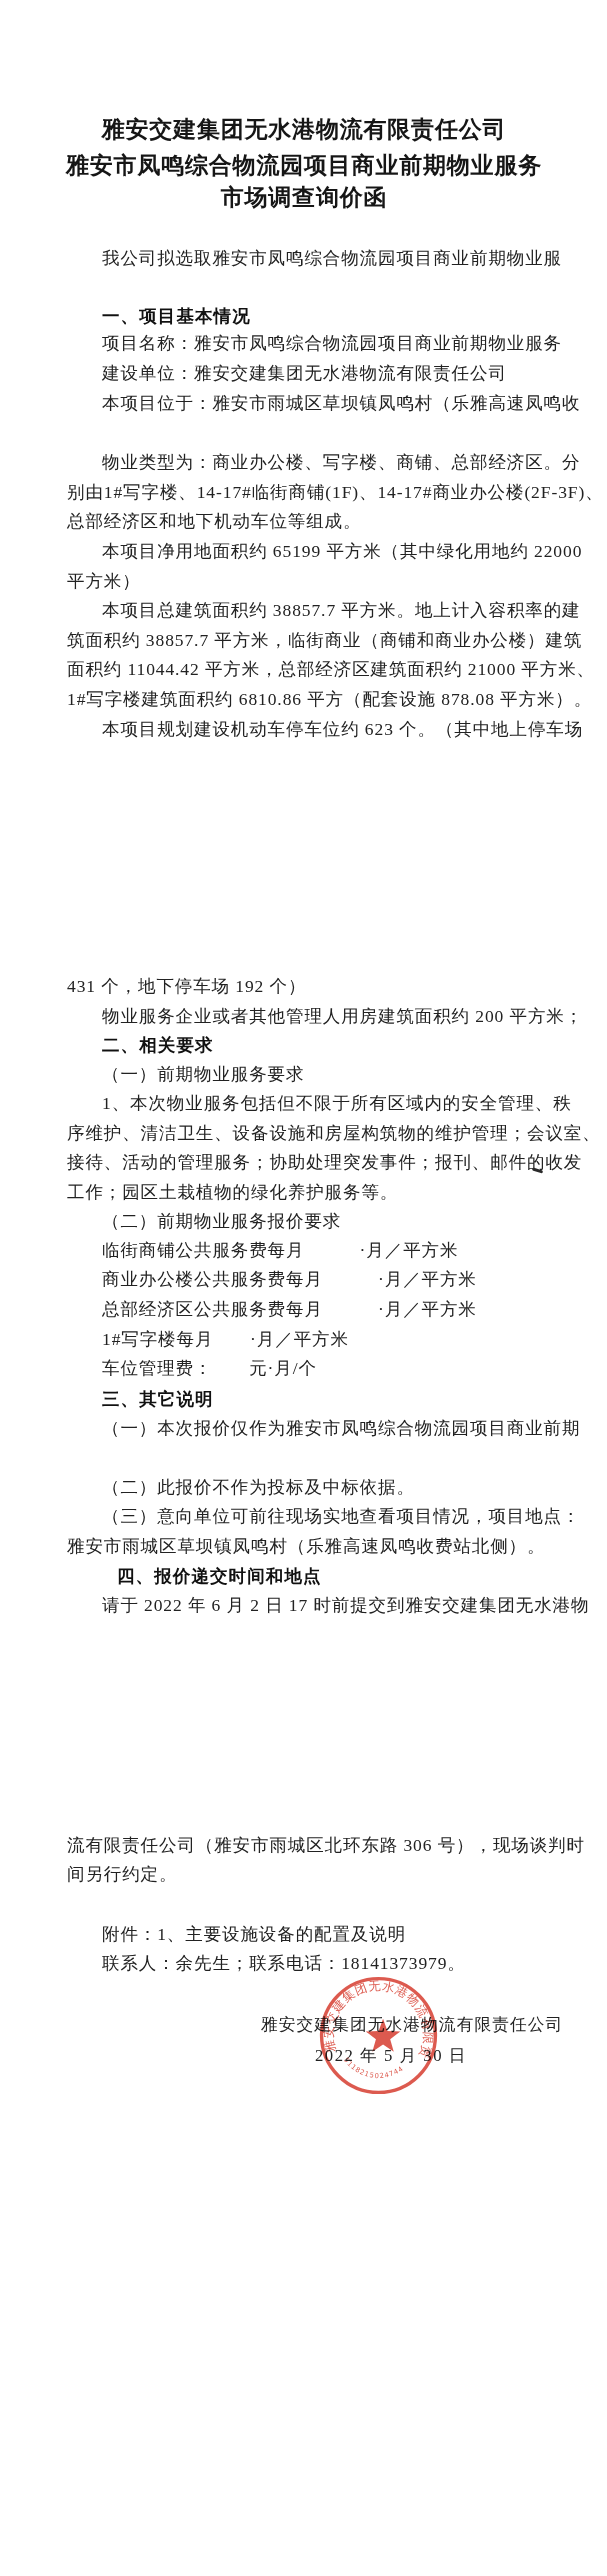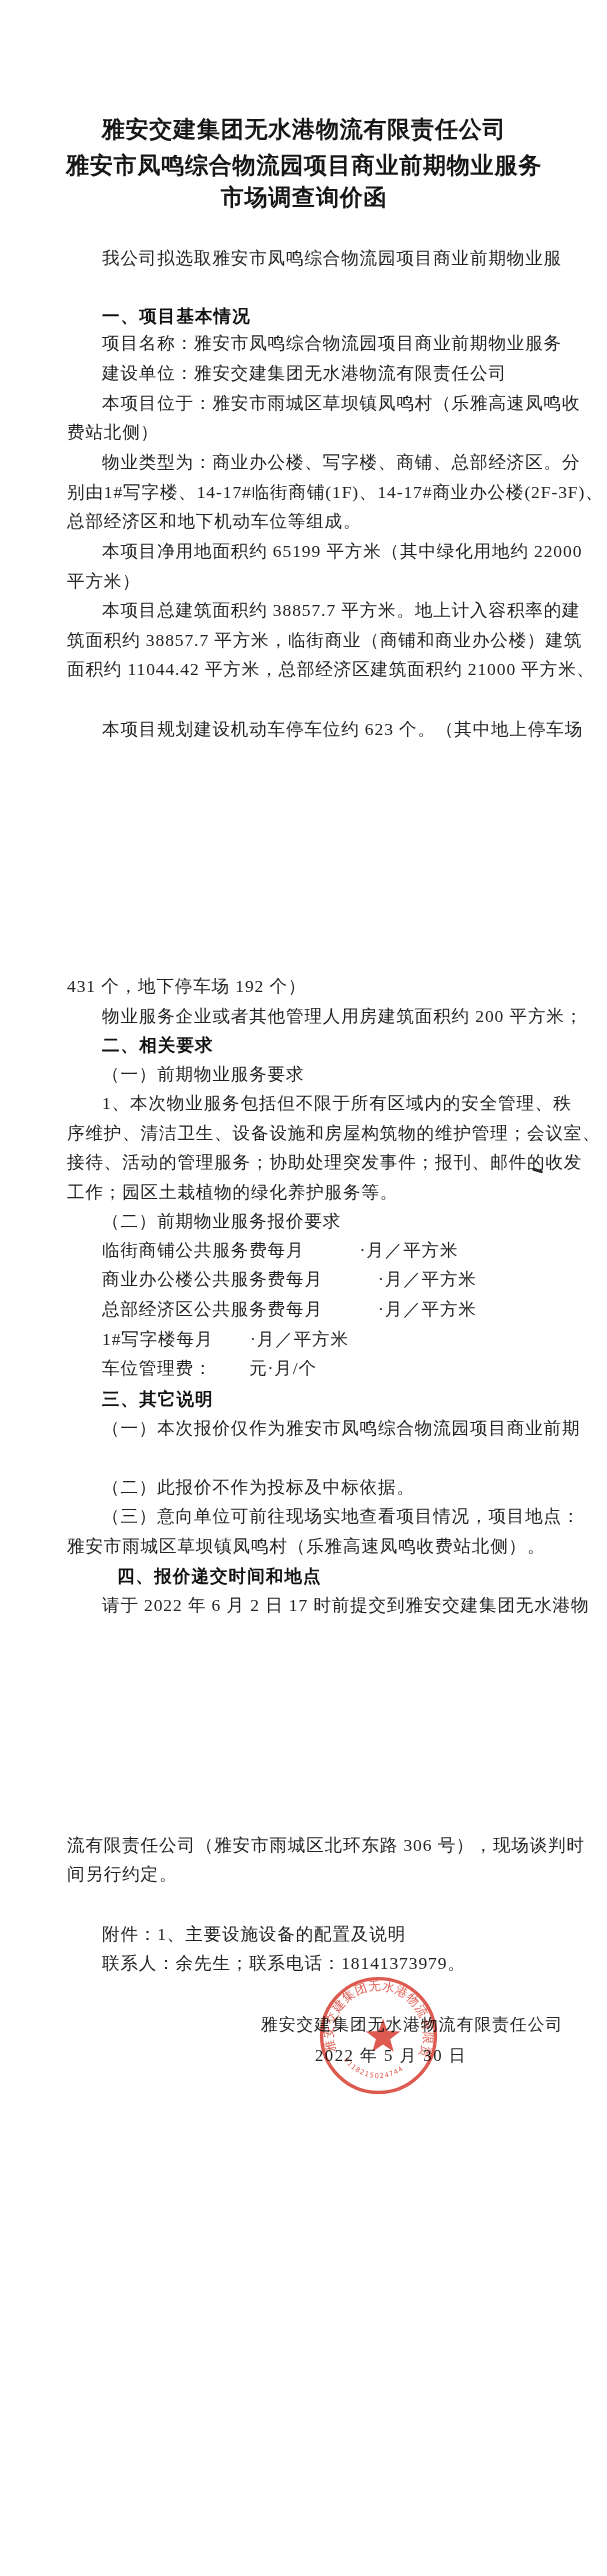--- a/index.html
+++ b/index.html
@@ -72,29 +72,29 @@
 
   <div class="title" style="top:114px">雅安交建集团无水港物流有限责任公司</div>
   <div class="title" style="top:150px">雅安市凤鸣综合物流园项目商业前期物业服务</div>
   <div class="title" style="top:182px">市场调查询价函</div>
 
   <div class="ln ind" style="top:248px">我公司拟选取雅安市凤鸣综合物流园项目商业前期物业服</div>
   <div class="ln ind hd" style="top:306px">一、项目基本情况</div>
   <div class="ln ind" style="top:333px">项目名称：雅安市凤鸣综合物流园项目商业前期物业服务</div>
   <div class="ln ind" style="top:363px">建设单位：雅安交建集团无水港物流有限责任公司</div>
   <div class="ln ind" style="top:393px">本项目位于：雅安市雨城区草坝镇凤鸣村（乐雅高速凤鸣收</div>
-  <div class="ln" style="top:422px">费站北侧）</div>
   <div class="ln ind" style="top:452px">物业类型为：商业办公楼、写字楼、商铺、总部经济区。分</div>
   <div class="ln" style="top:482px">别由1#写字楼、14-17#临街商铺(1F)、14-17#商业办公楼(2F-3F)、</div>
   <div class="ln" style="top:511px">总部经济区和地下机动车位等组成。</div>
   <div class="ln ind" style="top:541px">本项目净用地面积约 65199 平方米（其中绿化用地约 22000</div>
   <div class="ln" style="top:571px">平方米）</div>
   <div class="ln ind" style="top:600px">本项目总建筑面积约 38857.7 平方米。地上计入容积率的建</div>
   <div class="ln" style="top:630px">筑面积约 38857.7 平方米，临街商业（商铺和商业办公楼）建筑</div>
   <div class="ln" style="top:659px">面积约 11044.42 平方米，总部经济区建筑面积约 21000 平方米、</div>
+  <div class="ln" style="top:689px">1#写字楼建筑面积约 6810.86 平方（配套设施 878.08 平方米）。</div>
   <div class="ln ind" style="top:719px">本项目规划建设机动车停车位约 623 个。（其中地上停车场</div>
 
   <div class="ln" style="top:976px">431 个，地下停车场 192 个）</div>
   <div class="ln ind" style="top:1006px">物业服务企业或者其他管理人用房建筑面积约 200 平方米；</div>
   <div class="ln ind hd" style="top:1035px">二、相关要求</div>
   <div class="ln ind" style="top:1064px">（一）前期物业服务要求</div>
   <div class="ln ind" style="top:1093px">1、本次物业服务包括但不限于所有区域内的安全管理、秩</div>
   <div class="ln" style="top:1123px">序维护、清洁卫生、设备设施和房屋构筑物的维护管理；会议室、</div>
   <div class="ln" style="top:1152px">接待、活动的管理服务；协助处理突发事件；报刊、邮件的收发</div>
   <div class="ln" style="top:1182px">工作；园区土栽植物的绿化养护服务等。</div>

